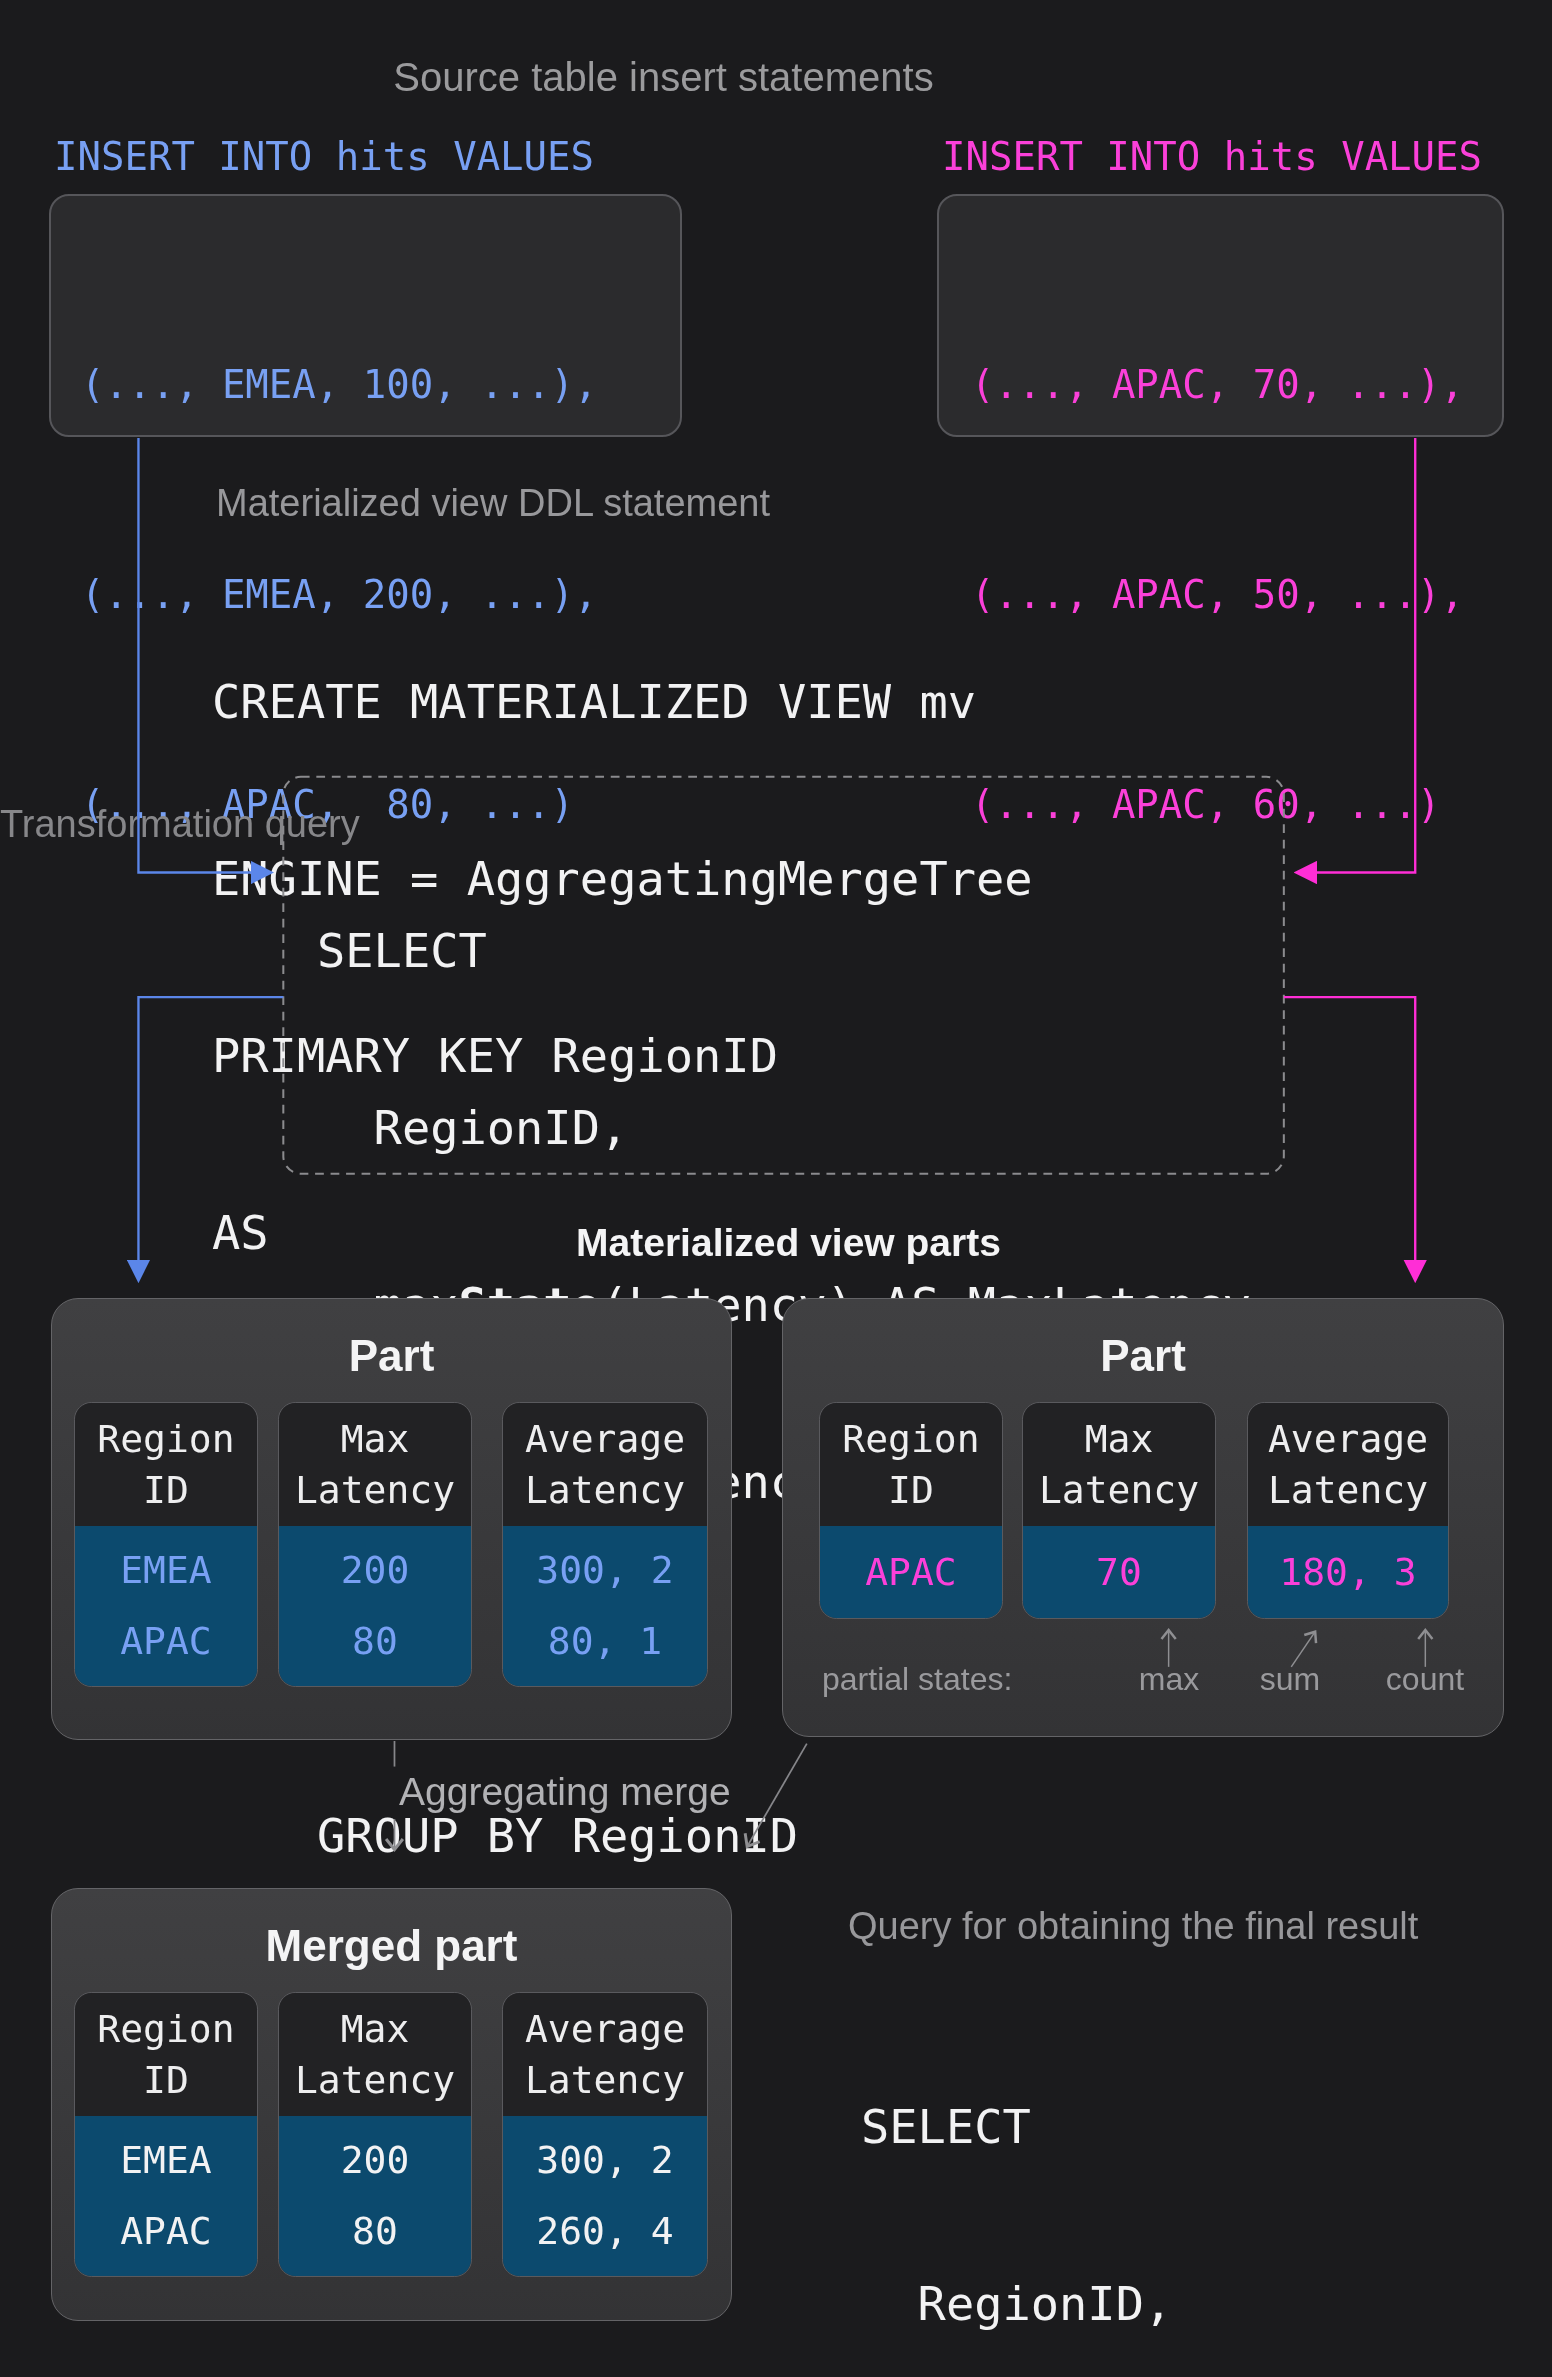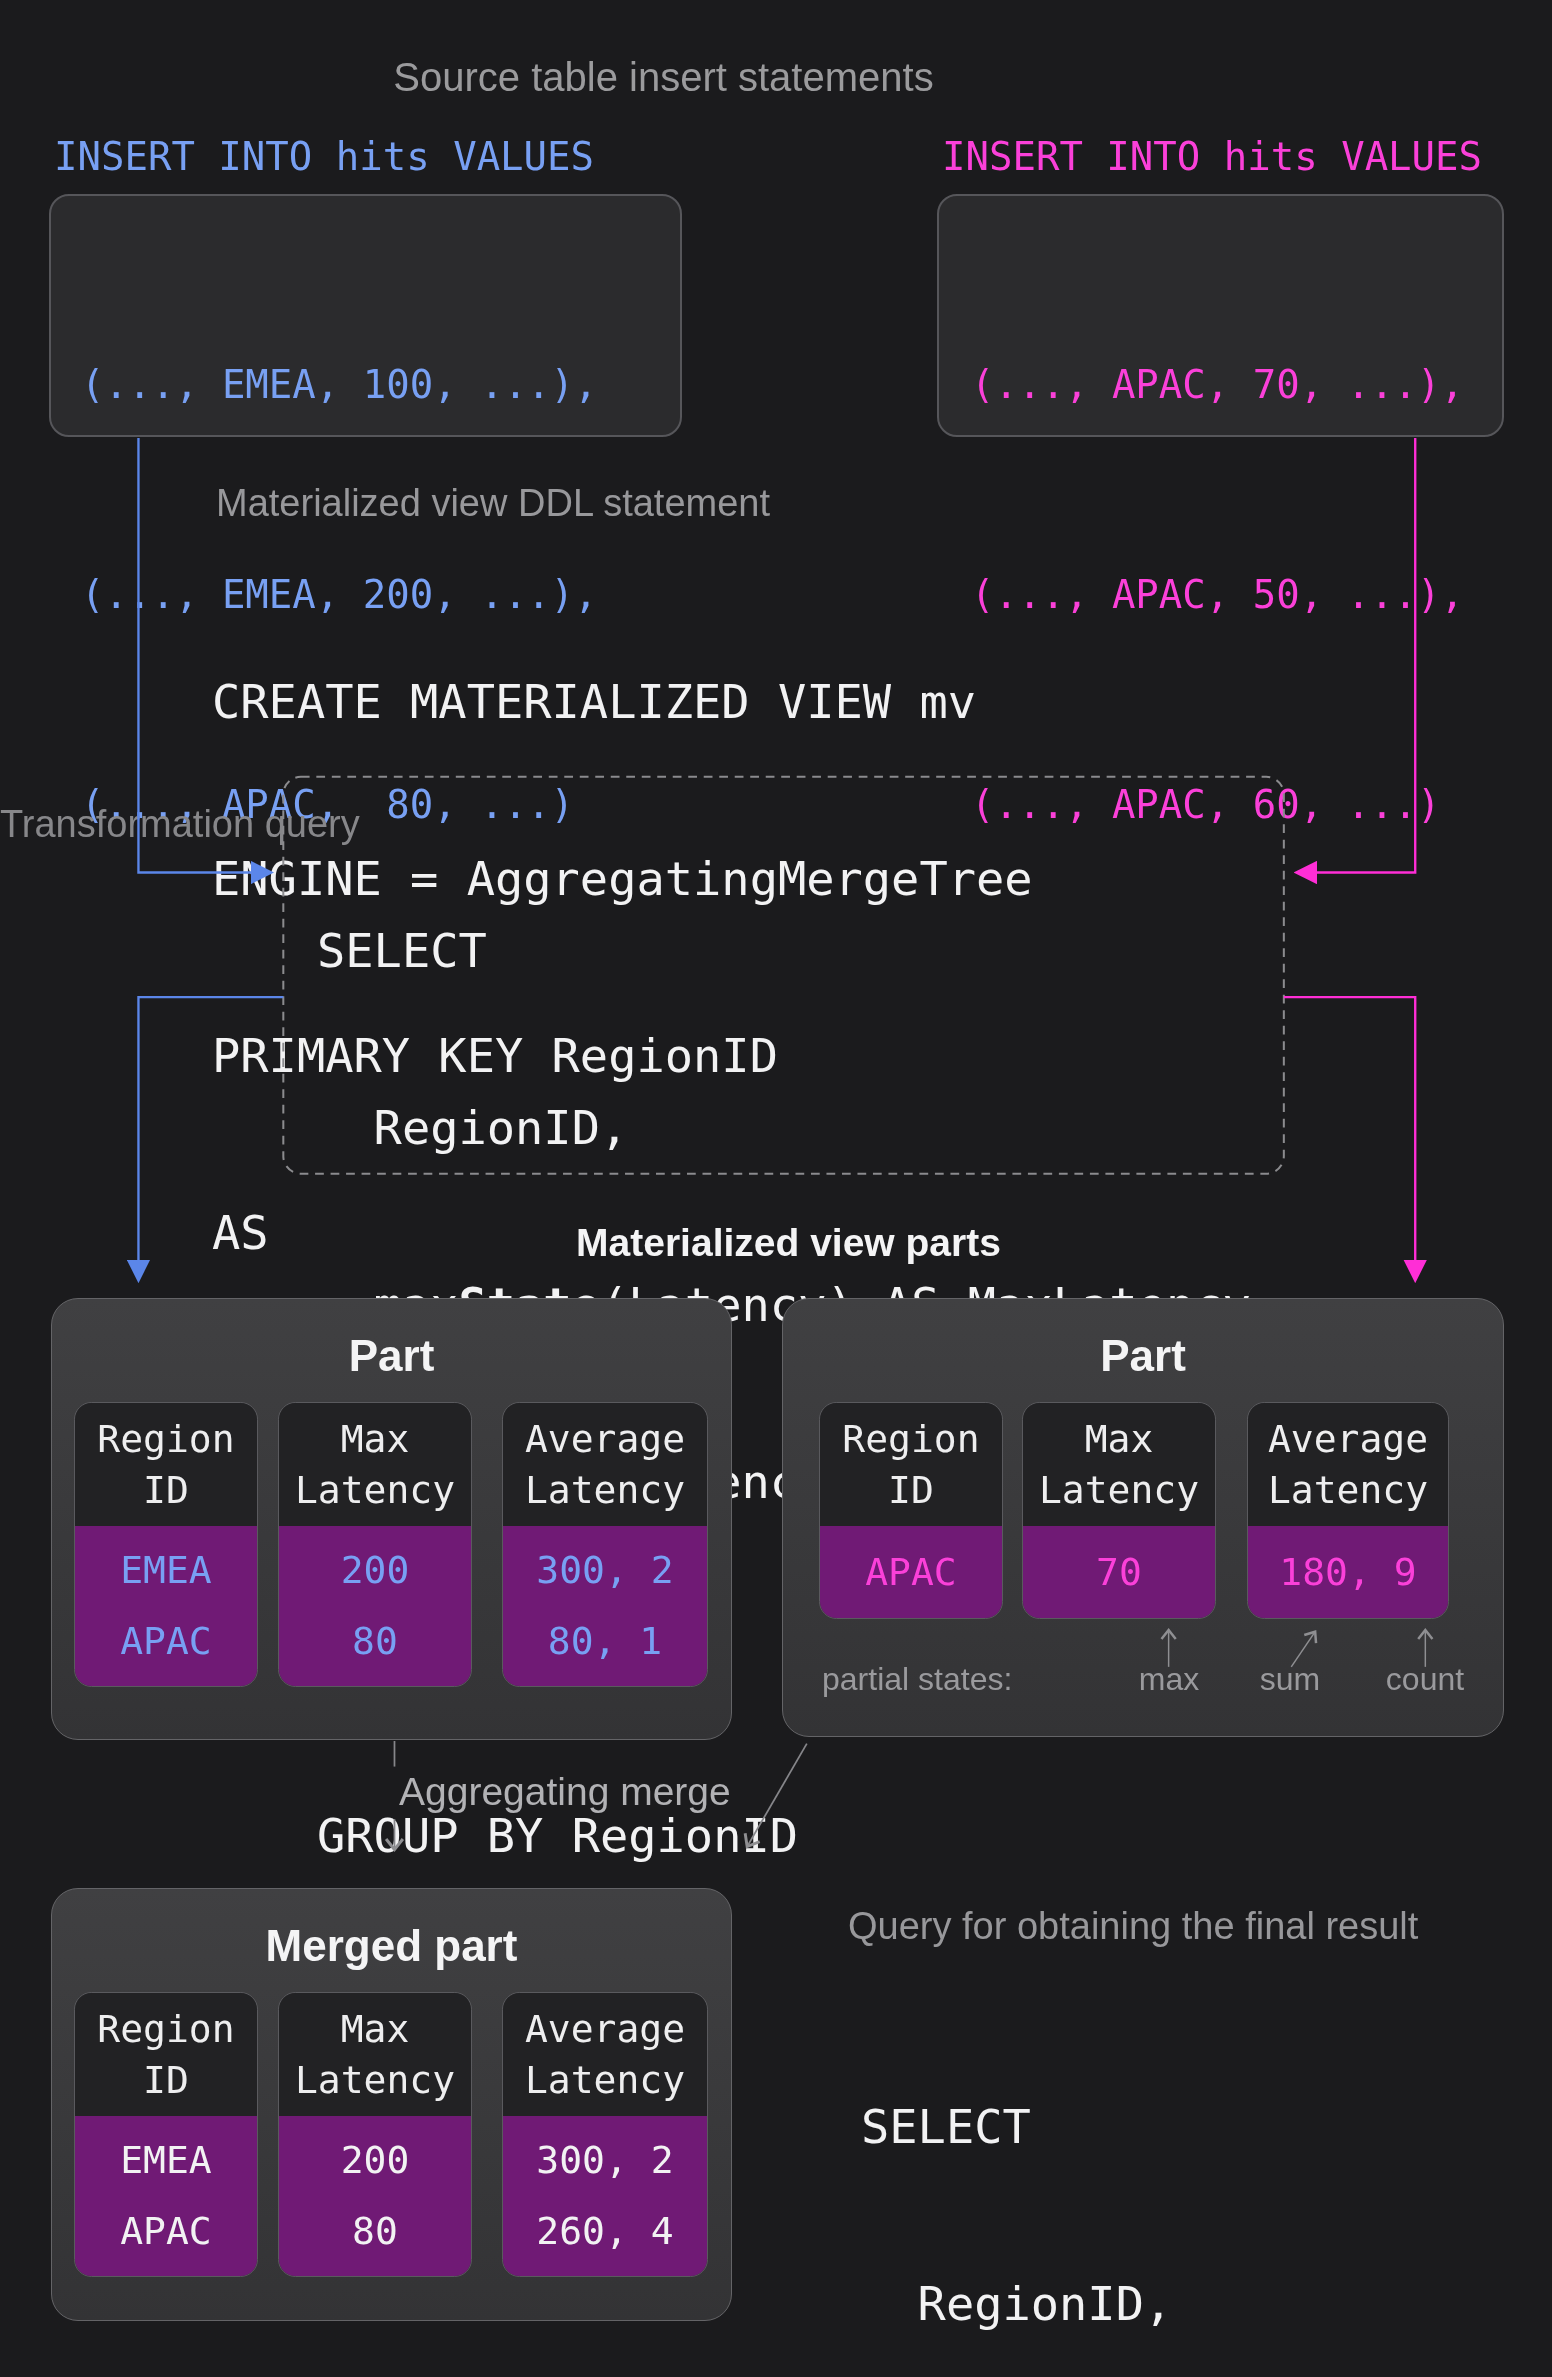--- a/index.html
+++ b/index.html
@@ -30,21 +30,21 @@
   .col {
     border:1.3px solid #5a5a5e; border-radius:17.5px; box-sizing:border-box;
     overflow:hidden; display:flex; flex-direction:column;
   }
   .col-head {
     flex:0 0 123px; background:#222224; color:#eeeeef;
     display:flex; flex-direction:column; align-items:center; justify-content:center;
     font-size:38px; line-height:51px;
   }
   .col-body {
-    flex:1 1 auto; background:#701a75;
+    flex:1 1 auto; background:#0c4a6e;
     display:flex; flex-direction:column; align-items:center; justify-content:center;
     font-size:38px; line-height:71px;
   }
   .heading-white { font-size:39px; font-weight:600; color:#f4f4f5; }
   .partial-label { font-size:32px; color:#9a9a9d; font-weight:500; }
   svg.overlay { position:absolute; left:0; top:0; z-index:6; pointer-events:none; }
   .layer { position:absolute; left:0; top:0; z-index:2; }
 </style>
 </head>
 <body>
@@ -143,21 +143,21 @@
     <div class="col-body mono magenta">
       <div>70</div>
     </div>
   </div>
   <div class="abs col layer" style="left:1247px; top:1402px; width:202px; height:217px;">
     <div class="col-head mono">
       <div>Average</div>
       <div>Latency</div>
     </div>
     <div class="col-body mono magenta">
-      <div>180, 9</div>
+      <div>180, 3</div>
     </div>
   </div>
 
   <div class="abs sans partial-label layer" style="left:822px; top:1661px;">partial states:</div>
   <div class="abs sans partial-label layer" style="left:1169px; top:1661px; transform:translateX(-50%);">max</div>
   <div class="abs sans partial-label layer" style="left:1290px; top:1661px; transform:translateX(-50%);">sum</div>
   <div class="abs sans partial-label layer" style="left:1425px; top:1661px; transform:translateX(-50%);">count</div>
 
   <div class="abs sans layer" style="left:399px; top:1770px; font-size:39px; color:#b2b2b5; font-weight:500;">Aggregating merge</div>
 

